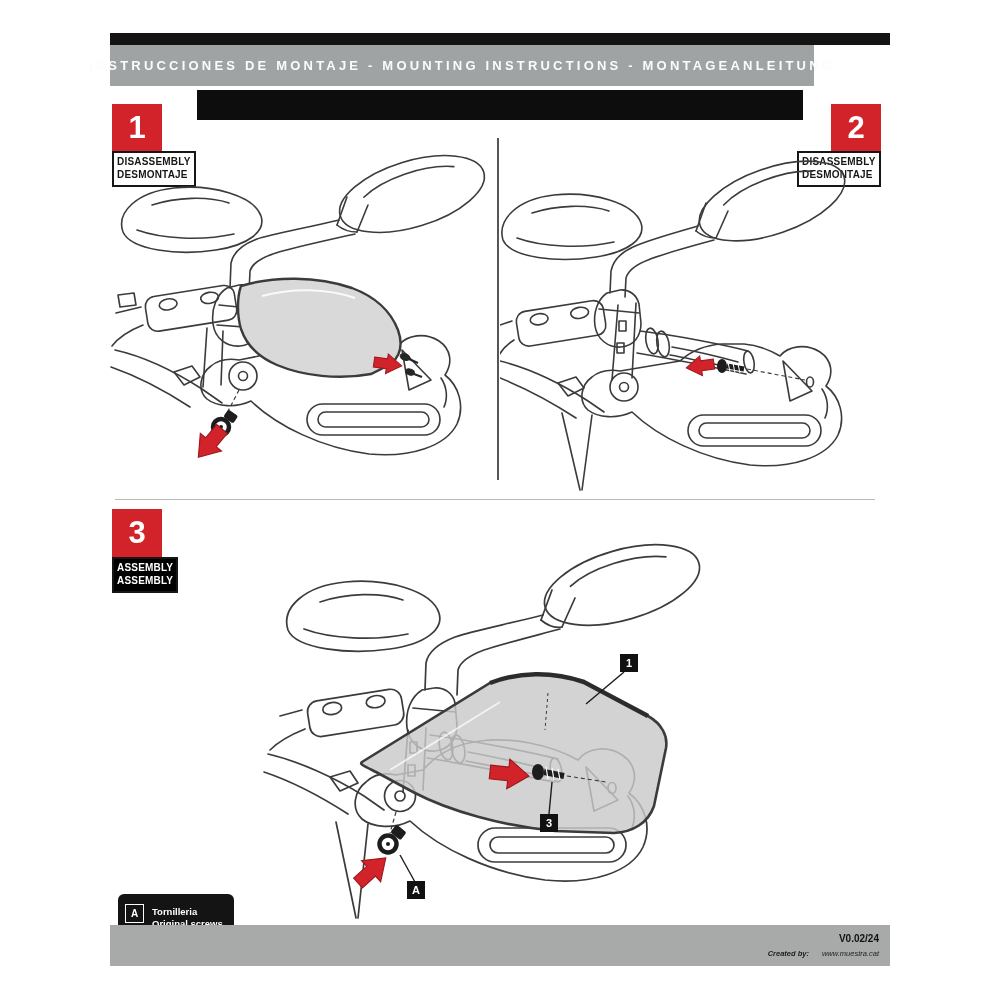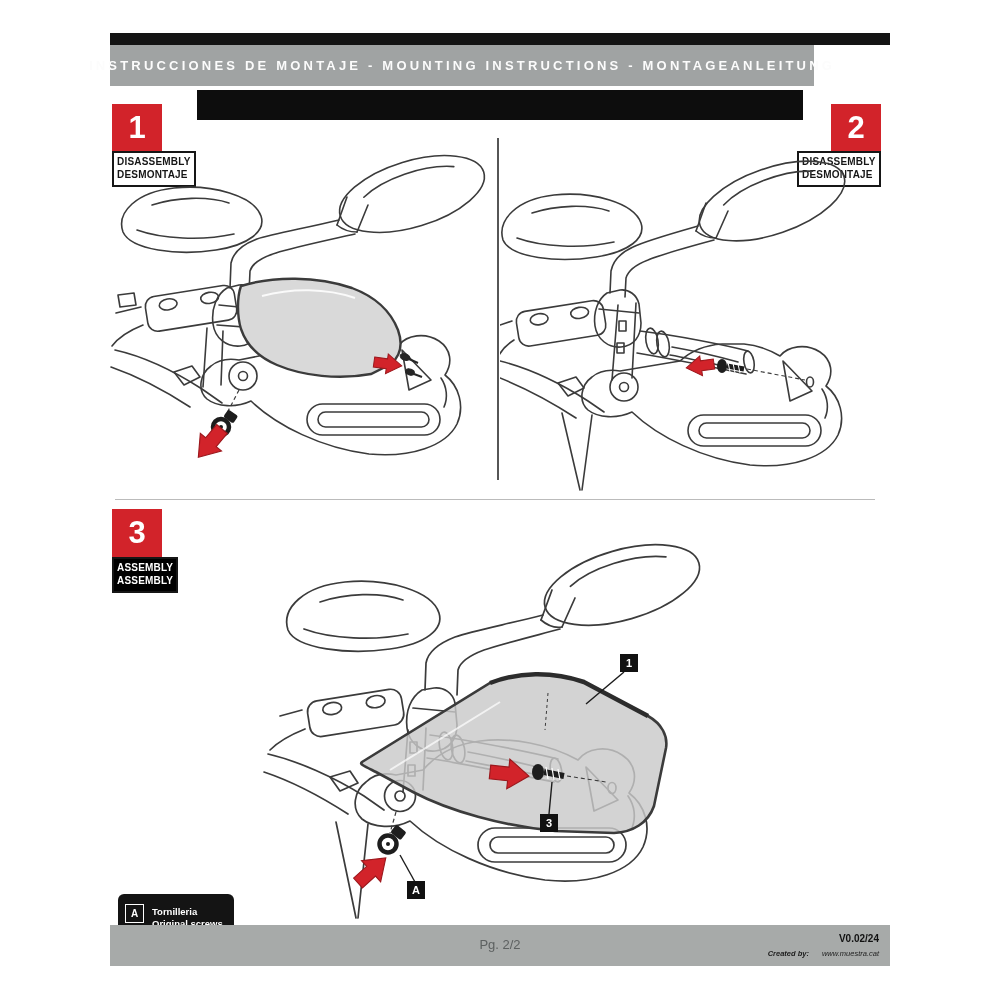--- a/index.html
+++ b/index.html
@@ -325,20 +325,19 @@
 
   <div class="abs legend">
     <div class="legend-key">A</div>
     <div class="legend-text">
       <div>Tornilleria</div>
       <div>Original screws</div>
     </div>
   </div>
 
   <div class="abs footer-bar">
-    <div class="footer-page">Pg. 2/2</div>
     <div class="footer-version">V0.02/24</div>
     <div class="footer-credit">
       <span class="lbl">Created by:</span><span>www.muestra.cat</span>
     </div>
   </div>
 
 </div>
 
 </body></html>

